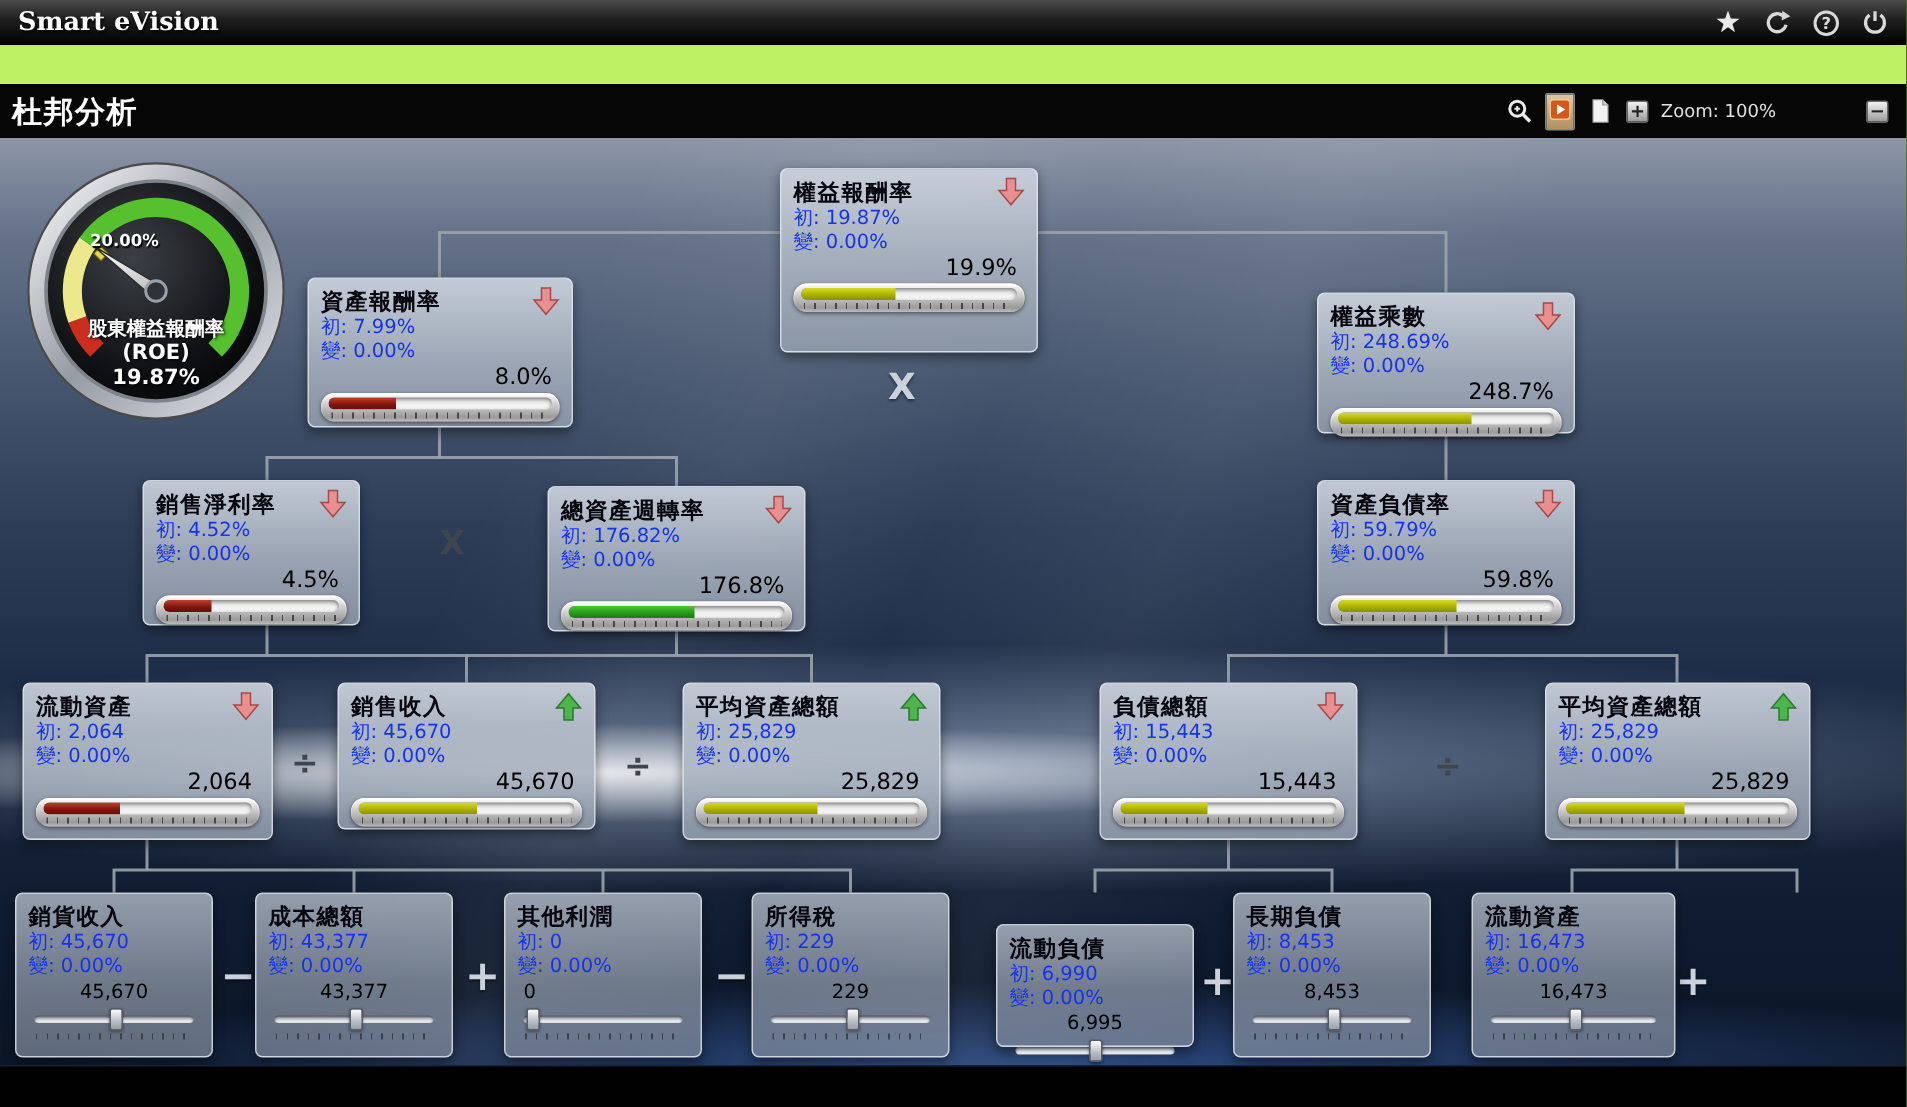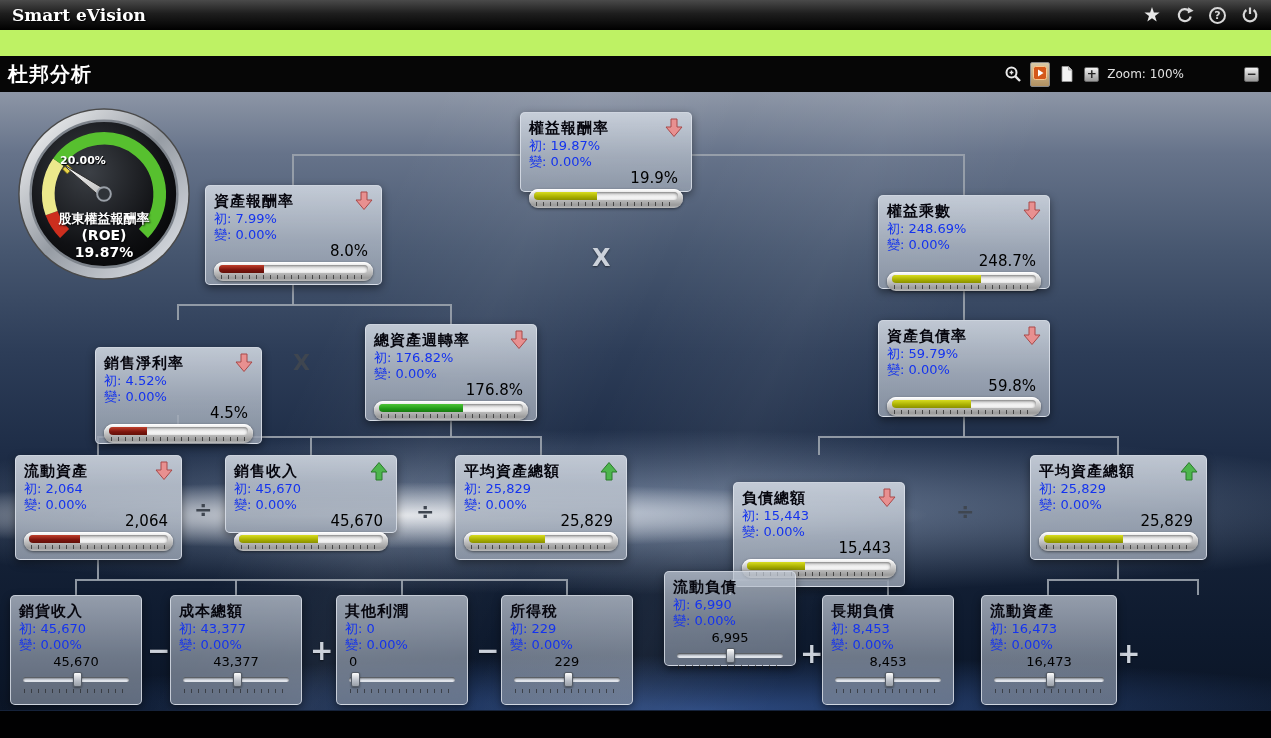--- a/index.html
+++ b/index.html
@@ -216,21 +216,21 @@
     <span class="op dark" style="left:293px; top:258px; font-size:22px;">X</span>
     <span class="op dark" style="left:194px; top:405px; font-size:22px;">÷</span>
     <span class="op dark" style="left:416px; top:407px; font-size:22px;">÷</span>
     <span class="op dark" style="left:956px; top:407px; font-size:22px;">÷</span>
     <span class="op light" style="left:147px; top:542px; font-size:28px;">−</span>
     <span class="op light" style="left:310px; top:542px; font-size:28px;">+</span>
     <span class="op light" style="left:476px; top:542px; font-size:28px;">−</span>
     <span class="op light" style="left:800px; top:545px; font-size:28px;">+</span>
     <span class="op light" style="left:1117px; top:545px; font-size:28px;">+</span>
 
-    <div class="node" style="left:520px; top:20px; width:172px; height:80px;">
+    <div class="node" style="left:520px; top:20px; width:172px; height:123px;">
       <span class="node-title">權益報酬率</span>
       <span class="arrow">
           <svg viewBox="0 0 22 22">
             <path d="M8 2 L14 2 L14 10 L19 10 L11 19.5 L3 10 L8 10 Z" fill="#e89090" stroke="#a84848" stroke-width="1"></path>
           </svg>
         </span>
       <div class="node-init">初: 19.87%</div>
       <div class="node-change">變: 0.00%</div>
       <div class="node-value">19.9%</div>
       <div class="meter">
@@ -270,21 +270,21 @@
       <div class="node-change">變: 0.00%</div>
       <div class="node-value">248.7%</div>
       <div class="meter">
         <div class="meter-track">
             <div class="meter-fill fill-yellow" style="width: 62%;"></div>
           </div>
         <div class="meter-ticks"></div>
       </div>
     </div>
 
-    <div class="node" style="left:95px; top:228px; width:167px; height:97px;margin-top:27px;">
+    <div class="node" style="left:95px; top:228px; width:145px; height:97px;">
       <span class="node-title">銷售淨利率</span>
       <span class="arrow">
           <svg viewBox="0 0 22 22">
             <path d="M8 2 L14 2 L14 10 L19 10 L11 19.5 L3 10 L8 10 Z" fill="#e89090" stroke="#a84848" stroke-width="1"></path>
           </svg>
         </span>
       <div class="node-init">初: 4.52%</div>
       <div class="node-change">變: 0.00%</div>
       <div class="node-value">4.5%</div>
       <div class="meter">
@@ -342,21 +342,21 @@
       <div class="node-change">變: 0.00%</div>
       <div class="node-value">2,064</div>
       <div class="meter">
         <div class="meter-track">
             <div class="meter-fill fill-red" style="width: 37%;"></div>
           </div>
         <div class="meter-ticks"></div>
       </div>
     </div>
 
-    <div class="node" style="left:225px; top:363px; width:172px; height:78px;">
+    <div class="node" style="left:225px; top:363px; width:172px; height:98px;">
       <span class="node-title">銷售收入</span>
       <span class="arrow">
           <svg viewBox="0 0 22 22">
             <path d="M8 20 L14 20 L14 12 L19 12 L11 2.5 L3 12 L8 12 Z" fill="#4db54d" stroke="#2a7a2a" stroke-width="1"></path>
           </svg>
         </span>
       <div class="node-init">初: 45,670</div>
       <div class="node-change">變: 0.00%</div>
       <div class="node-value">45,670</div>
       <div class="meter">
@@ -378,21 +378,21 @@
       <div class="node-change">變: 0.00%</div>
       <div class="node-value">25,829</div>
       <div class="meter">
         <div class="meter-track">
             <div class="meter-fill fill-yellow" style="width: 53%;"></div>
           </div>
         <div class="meter-ticks"></div>
       </div>
     </div>
 
-    <div class="node" style="left:733px; top:363px; width:172px; height:105px;margin-top:27px;">
+    <div class="node" style="left:733px; top:363px; width:172px; height:105px;">
       <span class="node-title">負債總額</span>
       <span class="arrow">
           <svg viewBox="0 0 22 22">
             <path d="M8 2 L14 2 L14 10 L19 10 L11 19.5 L3 10 L8 10 Z" fill="#e89090" stroke="#a84848" stroke-width="1"></path>
           </svg>
         </span>
       <div class="node-init">初: 15,443</div>
       <div class="node-change">變: 0.00%</div>
       <div class="node-value">15,443</div>
       <div class="meter">
@@ -462,21 +462,21 @@
       <div class="node-init">初: 229</div>
       <div class="node-change">變: 0.00%</div>
       <div class="node-value center">229</div>
       <div class="slider">
         <div class="slider-track"></div>
         <div class="slider-handle" style="left: 47%;"></div>
       </div>
       <div class="slider-ticks"></div>
     </div>
 
-    <div class="node dim" style="left:664px; top:479px; width:132px; height:95px;">
+    <div class="node dim" style="left:664px; top:524px; width:132px; height:82px;">
       <span class="node-title">流動負債</span>
       <div class="node-init">初: 6,990</div>
       <div class="node-change">變: 0.00%</div>
       <div class="node-value center">6,995</div>
       <div class="slider">
         <div class="slider-track"></div>
         <div class="slider-handle" style="left: 46%;"></div>
       </div>
       <div class="slider-ticks"></div>
     </div>

